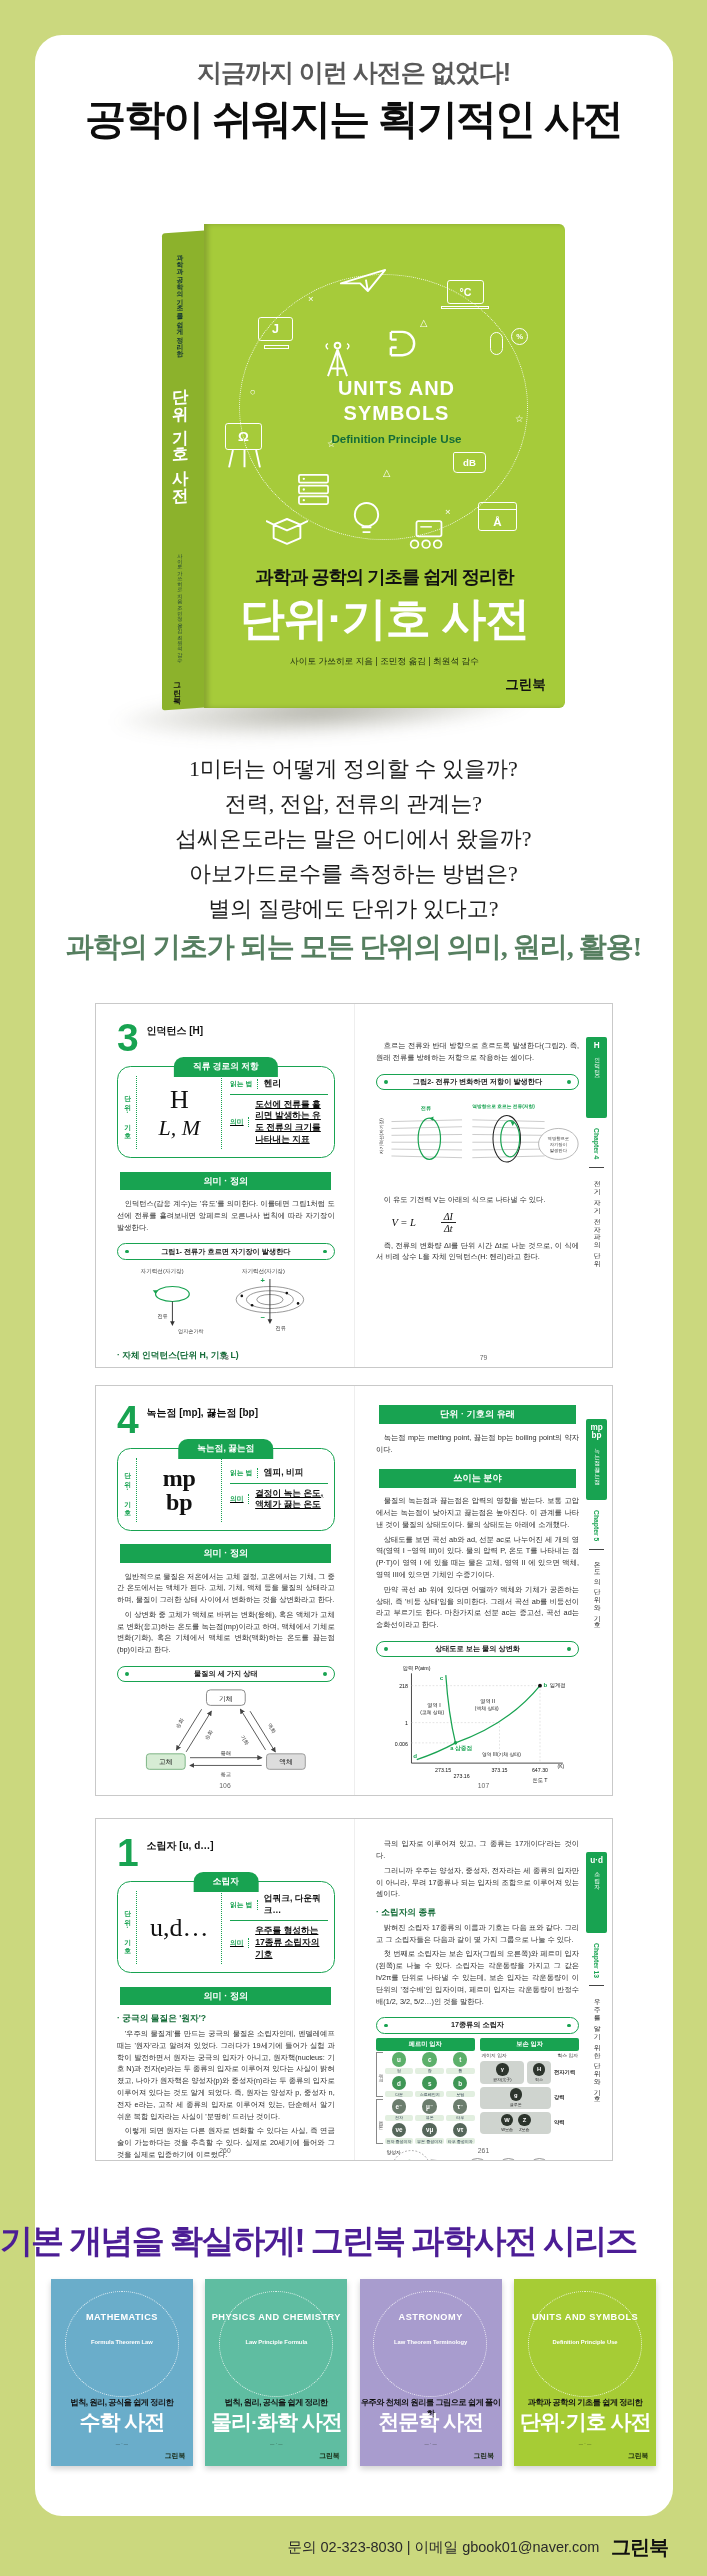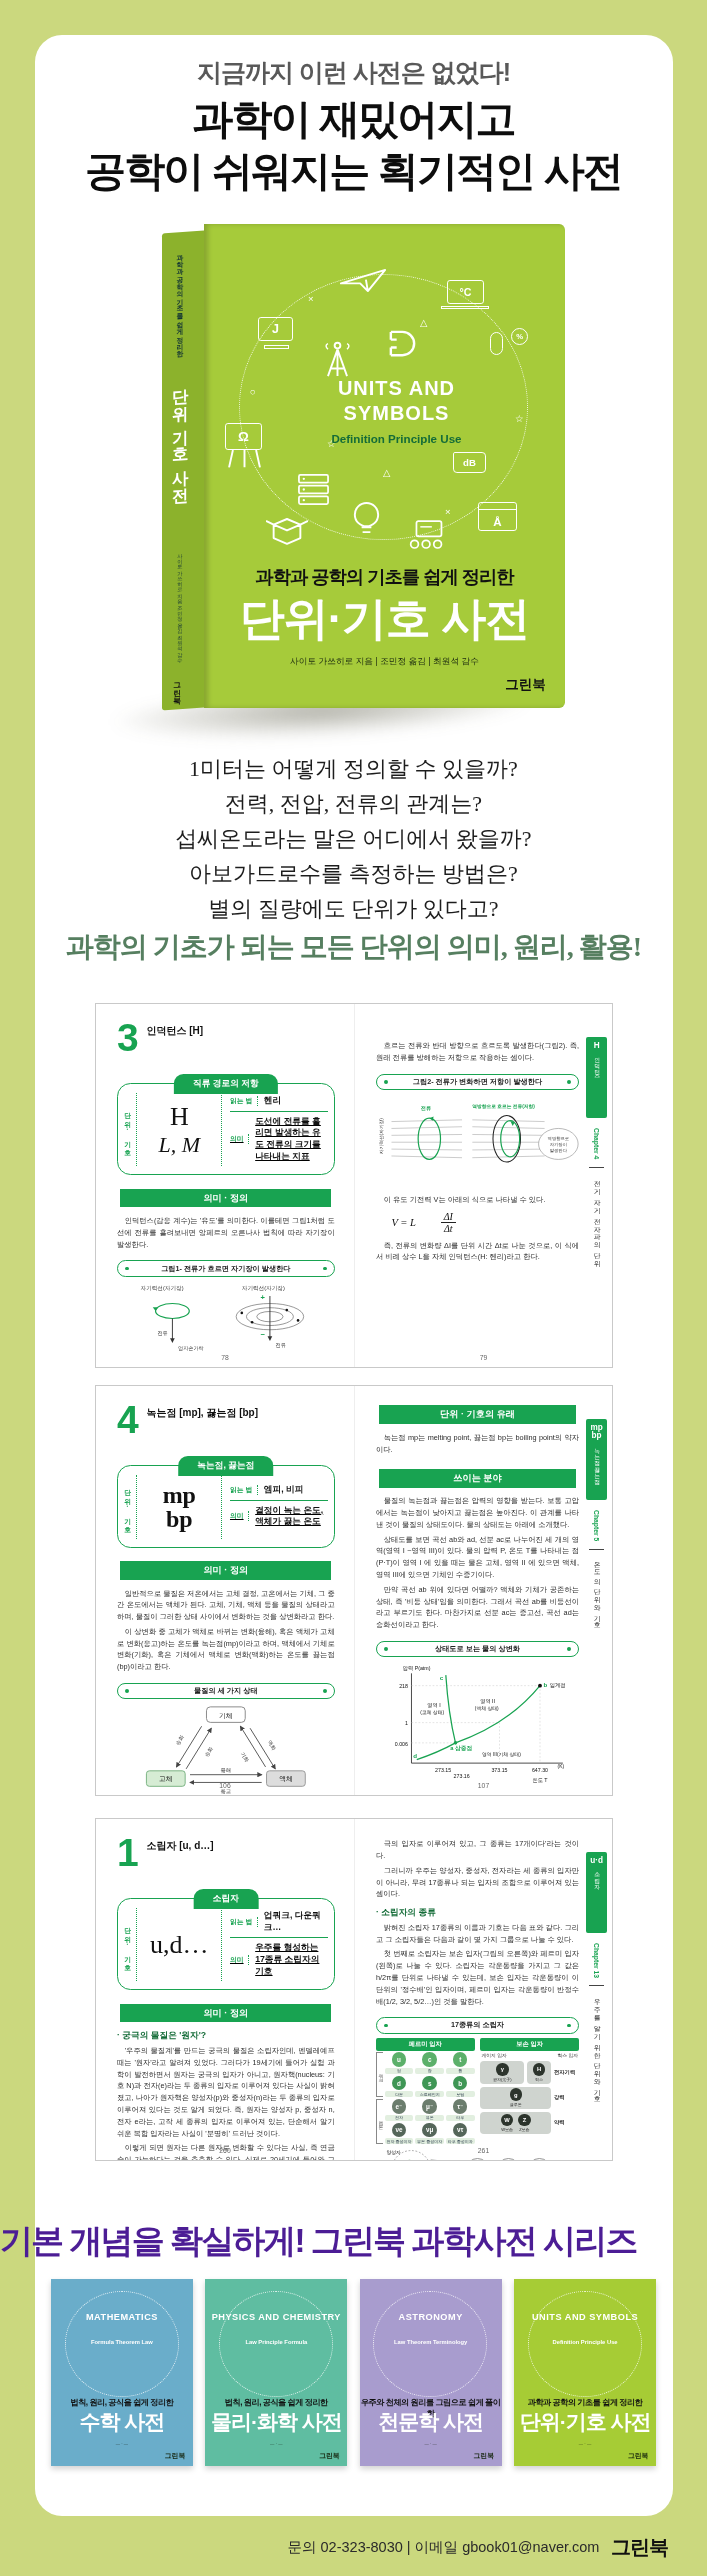--- a/index.html
+++ b/index.html
@@ -56,21 +56,21 @@
   .highlight{position:absolute;top:928px;left:0;width:100%;text-align:center;
     font-family:"Liberation Serif","DejaVu Serif",serif;font-size:28px;font-weight:bold;color:#567f60;letter-spacing:-1px;}
   
   .sp{position:absolute;left:95px;width:518px;background:#fff;border:1px solid #c9c9c9;display:flex;}
   .pg{position:relative;width:50%;padding:17.4px 19.3px 23px 21px;overflow:hidden;}
   .pgR{border-left:1px solid #eee;padding-right:33px;}
   .pnum{position:absolute;bottom:5.8px;left:0;width:100%;text-align:center;font-size:6.8px;color:#666;}
   .uhead{display:flex;align-items:flex-start;gap:7.7px;}
   .uno{font-size:39px;line-height:.85;font-weight:900;color:var(--g);}
   .utitle{font-size:10px;font-weight:bold;color:#111;margin-top:2.9px;}
-  .ubox{position:relative;border:1.9px solid var(--g);border-radius:13.5px;margin-top:28px;
+  .ubox{position:relative;border:1.9px solid var(--g);border-radius:13.5px;margin-top:11px;
     display:grid;grid-template-columns:19.3px 85px 1fr;min-height:83px;background:#fff;}
   .utab{position:absolute;top:-9.6px;left:50%;transform:translateX(-50%);background:var(--g);color:#fff;
     font-size:8.7px;font-weight:bold;padding:3.9px 19.3px;border-radius:9.6px 9.6px 0 0;white-space:nowrap;}
   .ulab{writing-mode:vertical-rl;font-size:6.8px;font-weight:bold;color:var(--g);letter-spacing:1.9px;
     display:flex;align-items:center;justify-content:center;border-right:1px dotted var(--g);margin:9.6px 0 7.7px;}
   .usym{display:flex;flex-direction:column;align-items:center;justify-content:center;
     font-family:"Liberation Serif","DejaVu Serif",serif;color:#111;border-right:1px dotted var(--g);margin:9.6px 0 7.7px;}
   .usym .s1{font-size:26px;}
   .usym .s2{font-size:22px;font-style:italic;}
   .usym .sb{font-size:24px;font-weight:bold;line-height:1.0;}
@@ -139,21 +139,20 @@
   .footer .contact{font-size:14.5px;color:#2b2b2b;}
   .footer .logo{font-size:20px;font-weight:900;color:#111;letter-spacing:-1px;}
 </style>
 </head>
 <body>
 
 <div id="card"></div>
 
 <div class="kicker">지금까지 이런 사전은 없었다!</div>
 <div class="big-title">
-  <div>과학이 재밌어지고</div>
   <div>공학이 쉬워지는 획기적인 사전</div>
 </div>
 
 <div class="book-wrap">
   <div class="book-shadow"></div>
   <div class="spine">
     <span class="v spine-tag">과학과 공학의 기초를 쉽게 정리한</span>
     <span class="v spine-title">단위·기호 사전</span>
     <span class="v spine-cred">사이토 가쓰히로 지음 조민정 옮김 최원석 감수</span>
     <span class="spine-pub">그린북</span>

